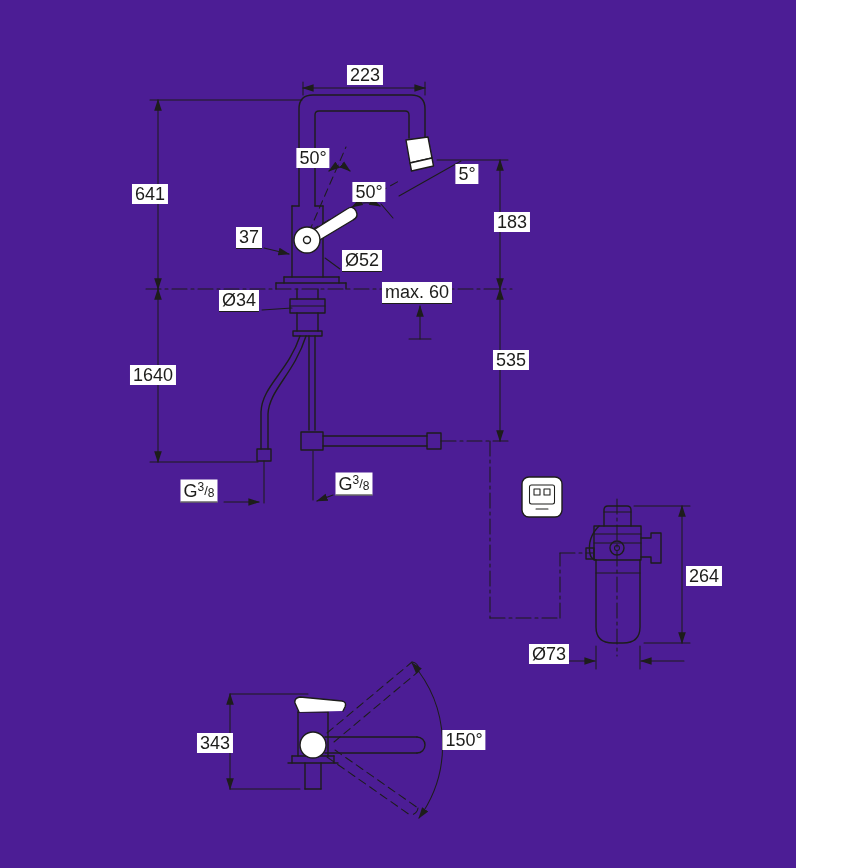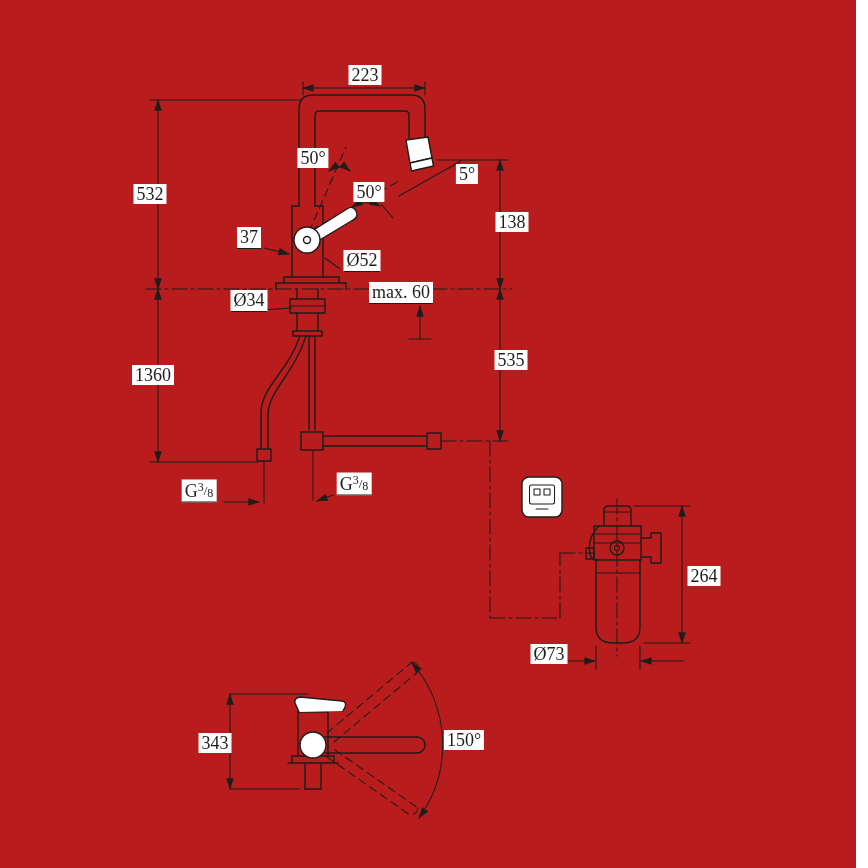--- a/index.html
+++ b/index.html
@@ -1,17 +1,17 @@
 <!DOCTYPE html>
 <html><head>
 <meta charset="utf-8">
 <style>
   html,body{margin:0;padding:0;background:#fff}
-  .stage{position:relative;width:856px;height:868px;background:#b91c1c;
-         font-family:Liberation Serif, serif;color:#1d1d1b;overflow:hidden}
+  .stage{position:relative;width:796px;height:868px;background:#4c1d95;
+         font-family:Liberation Sans, sans-serif;color:#1d1d1b;overflow:hidden}
   .stage svg{position:absolute;left:0;top:0}
   .s{fill:none;stroke:#1d1d1b;stroke-width:1.4;stroke-linecap:round;stroke-linejoin:round}
   .t{stroke-width:1.05}
   .dash{stroke-dasharray:8 5}
   .dd{stroke-dasharray:15 4 3 4}
   .wf{fill:#fff}
   .lbl{position:absolute;transform:translate(-50%,-50%);font-size:18px;line-height:1;
        background:#fff;padding:1px 3px;white-space:nowrap}
   .u{border-bottom:1.5px solid #1d1d1b;padding-bottom:2px}
   .num{font-size:12px;vertical-align:6px}
@@ -197,31 +197,31 @@
   </g>
 
   <g>
     <line class="s t" x1="230" y1="694" x2="308" y2="694"></line>
     <line class="s t" x1="230" y1="789" x2="300" y2="789"></line>
     <line class="s t" x1="230" y1="694" x2="230" y2="789" marker-start="url(#ar)" marker-end="url(#ar)"></line>
   </g>
 </svg>
 
 <div class="lbl" style="left:365px;top:75px">223</div>
-<div class="lbl" style="left:150px;top:194px">532</div>
+<div class="lbl" style="left:150px;top:194px">641</div>
 <div class="lbl" style="left:313px;top:158px">50°</div>
 <div class="lbl" style="left:369px;top:192px">50°</div>
 <div class="lbl" style="left:467px;top:174px">5°</div>
 <div class="lbl u" style="left:249px;top:238px">37</div>
-<div class="lbl" style="left:512px;top:222px">138</div>
+<div class="lbl" style="left:512px;top:222px">183</div>
 <div class="lbl u" style="left:362px;top:261px">Ø52</div>
-<div class="lbl u" style="left:249px;top:301px">Ø34</div>
-<div class="lbl u" style="left:401px;top:293px">max. 60</div>
+<div class="lbl u" style="left:239px;top:301px">Ø34</div>
+<div class="lbl u" style="left:417px;top:293px">max. 60</div>
 <div class="lbl" style="left:511px;top:360px">535</div>
-<div class="lbl" style="left:153px;top:375px">1360</div>
+<div class="lbl" style="left:153px;top:375px">1640</div>
 <div class="lbl u" style="left:199px;top:491px"><span>G</span><span class="num">3</span><span class="sl">/</span><span class="den">8</span></div>
 <div class="lbl u" style="left:354px;top:484px"><span>G</span><span class="num">3</span><span class="sl">/</span><span class="den">8</span></div>
 <div class="lbl" style="left:704px;top:576px">264</div>
 <div class="lbl" style="left:549px;top:654px">Ø73</div>
 <div class="lbl" style="left:215px;top:743px">343</div>
 <div class="lbl" style="left:464px;top:740px">150°</div>
 
 </div>
 
 </body></html>

